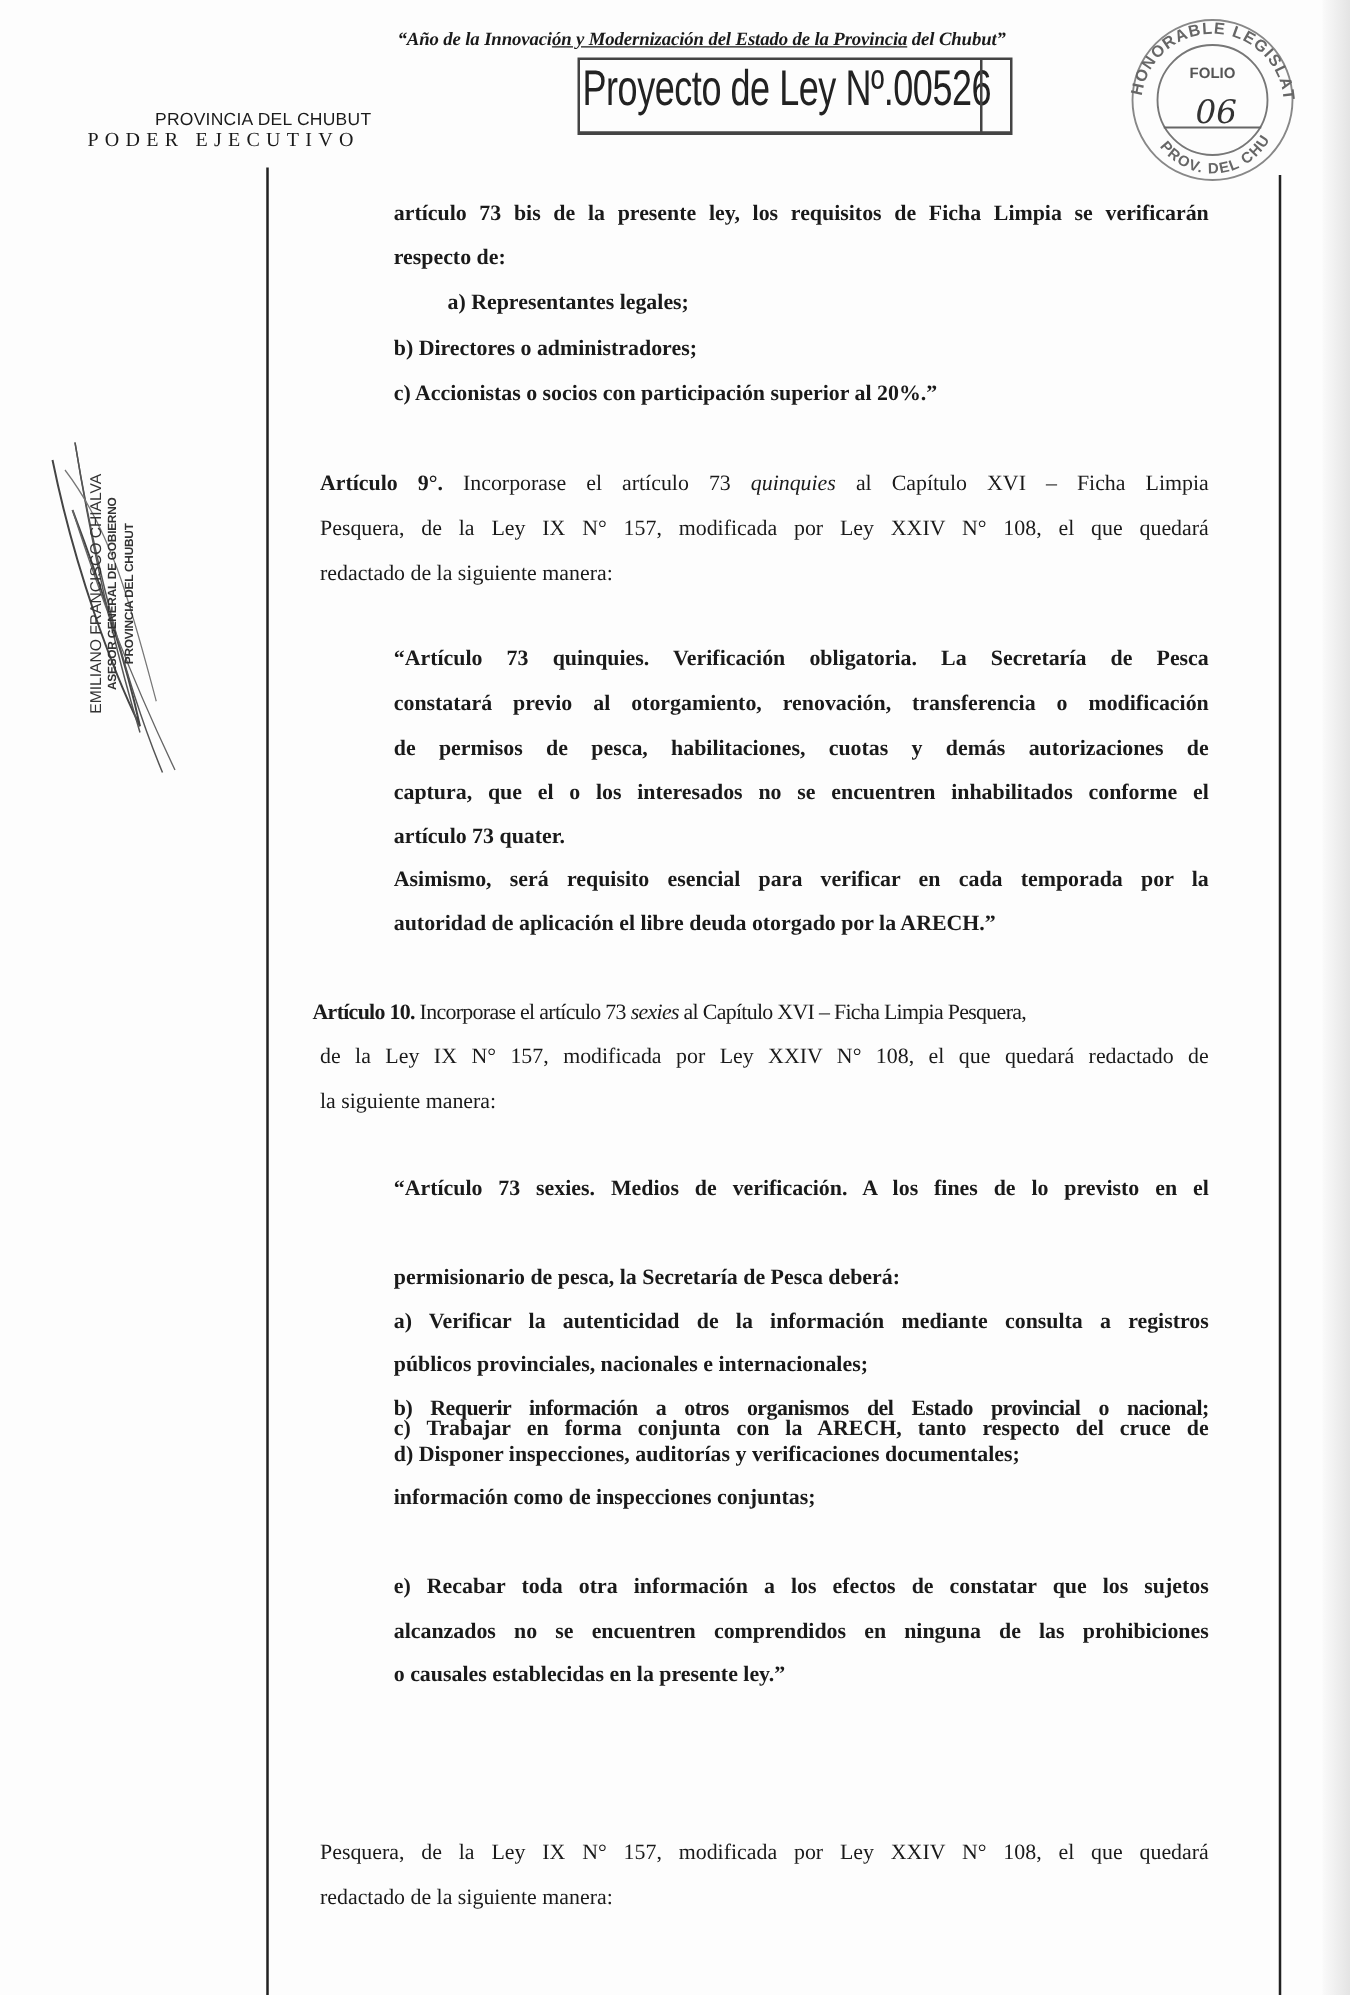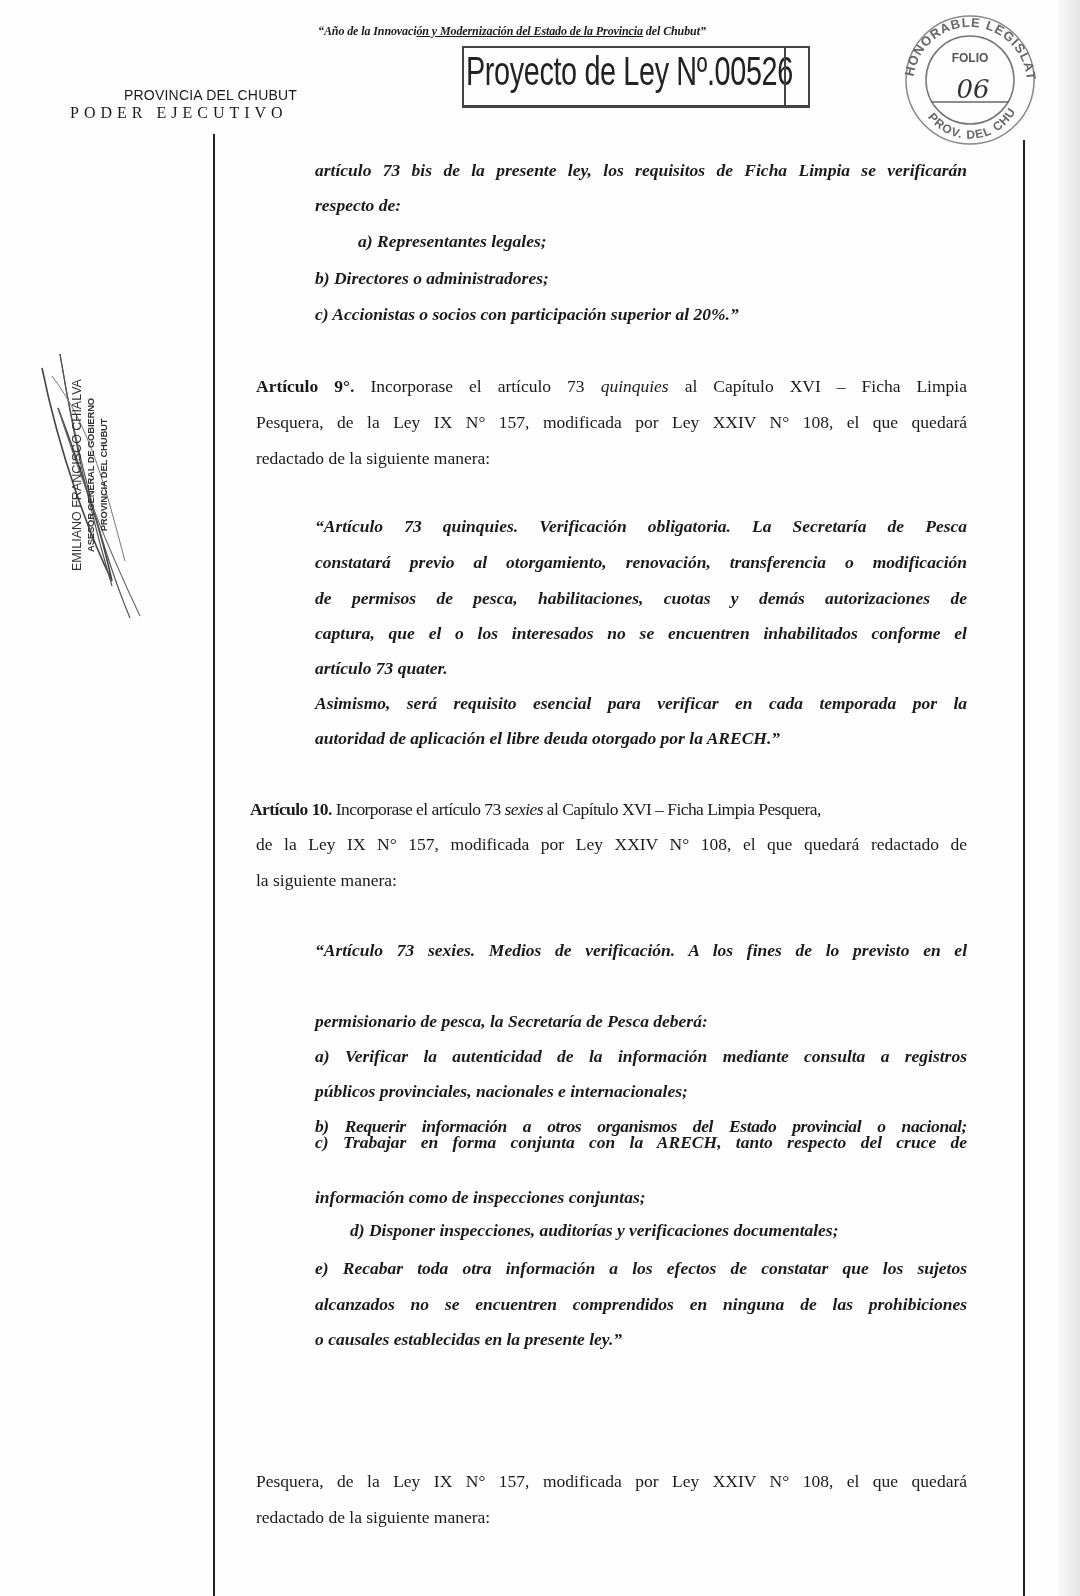--- a/index.html
+++ b/index.html
@@ -6,39 +6,39 @@
   body {
     width: 1080px; height: 1596px; overflow: hidden;
     background: #fdfdfd;
     font-family: "Liberation Serif", serif;
     color: #1a1a1a;
     position: relative;
   }
   .page { position: absolute; left: 0; top: 0; width: 1080px; height: 1596px; }
   .rightshade { position: absolute; right: 0; top: 0; width: 22px; height: 1596px;
     background: linear-gradient(to right, #fafafa, #e4e4e4); }
-  .motto { position: absolute; left: 318px; top: 24px; font-size: 12px; font-weight: bold; font-style: italic; white-space: nowrap; letter-spacing: -0.1px; }
+  .motto { position: absolute; left: 318px; top: 24px; font-size: 15px; font-weight: bold; font-style: italic; white-space: nowrap; letter-spacing: -0.1px; }
   .motto .struck { text-decoration: underline; }
   .provincia { position: absolute; left: 124px; top: 87px; font-family: "Liberation Sans", sans-serif; font-size: 14px; letter-spacing: 0.2px; }
   .poder { position: absolute; left: 70px; top: 104px; font-size: 16px; letter-spacing: 5px; }
   .stamp-box { position: absolute; left: 462px; top: 46px; width: 348px; height: 62px;
     border: 2px solid #444; border-bottom-width: 3px; box-sizing: border-box; }
   .stamp-text { position: absolute; left: 466px; top: 49px; font-family: "Liberation Sans", sans-serif;
     font-size: 40px; transform: scaleX(0.72); transform-origin: left top; white-space: nowrap; color: #222; letter-spacing: -0.5px; }
   .stamp-divider { position: absolute; left: 784px; top: 48px; width: 2px; height: 60px; background: #444; }
   .seal { position: absolute; left: 895px; top: 14px; width: 150px; height: 132px; }
   .vline-left { position: absolute; left: 213px; top: 134px; width: 2px; height: 1462px; background: #222; }
   .vline-right { position: absolute; left: 1023px; top: 140px; width: 2px; height: 1456px; background: #222; }
   .sig { position: absolute; left: 30px; top: 336px; width: 150px; height: 290px; }
   .signame { position: absolute; left: 71px; top: 600px; transform: rotate(-90deg); transform-origin: left top;
     font-family: "Liberation Sans", sans-serif; font-size: 11px; line-height: 13px; color: #333; white-space: nowrap; text-align: center; width: 250px; }
   .signame div:first-child { font-size: 12.5px; }
   .signame div:nth-child(2), .signame div:nth-child(3) { font-weight: bold; font-size: 9.5px; letter-spacing: -0.2px; }
   .line { position: absolute; white-space: nowrap; font-size: 17.5px; }
-  .it { font-style: italic; font-weight: bold; }
+  .it { font-weight: bold; }
   .just { text-align: justify; text-align-last: justify; }
   b { font-weight: bold; }
 </style>
 </head>
 <body>
 
 <div class="page">
   <div class="rightshade"></div>
 
   <div class="motto"><span>“Año de la Innovaci</span><span class="struck">ón y Modernización del Estado de la Provincia</span><span> del Chubut”</span></div>
@@ -106,20 +106,20 @@
   <div class="line just" style="left:256px;top:834px;width:711px;">de la Ley IX N° 157, modificada por Ley XXIV N° 108, el que quedará redactado de</div>
   <div class="line" style="left:256px;top:870px;">la siguiente manera:</div>
 
   <div class="line it just" style="left:315px;top:940px;width:652px;">“Artículo 73 sexies. Medios de verificación. A los fines de lo previsto en el</div>
   <div class="line it" style="left:315px;top:1011px;">permisionario de pesca, la Secretaría de Pesca deberá:</div>
   <div class="line it just" style="left:315px;top:1046px;width:652px;">a) Verificar la autenticidad de la información mediante consulta a registros</div>
   <div class="line it" style="left:315px;top:1081px;">públicos provinciales, nacionales e internacionales;</div>
   <div class="line it just" style="left:315px;top:1116px;width:652px;letter-spacing:-0.4px;">b) Requerir información a otros organismos del Estado provincial o nacional;</div>
   <div class="line it just" style="left:315px;top:1132px;width:652px;">c) Trabajar en forma conjunta con la ARECH, tanto respecto del cruce de</div>
   <div class="line it" style="left:315px;top:1187px;">información como de inspecciones conjuntas;</div>
-  <div class="line it" style="left:315px;top:1220px;margin-left:35px;">d) Disponer inspecciones, auditorías y verificaciones documentales;</div>
+  <div class="line it" style="left:315px;top:1153px;">d) Disponer inspecciones, auditorías y verificaciones documentales;</div>
   <div class="line it just" style="left:315px;top:1258px;width:652px;">e) Recabar toda otra información a los efectos de constatar que los sujetos</div>
   <div class="line it just" style="left:315px;top:1294px;width:652px;">alcanzados no se encuentren comprendidos en ninguna de las prohibiciones</div>
   <div class="line it" style="left:315px;top:1329px;">o causales establecidas en la presente ley.”</div>
 
   <div class="line just" style="left:256px;top:1471px;width:711px;">Pesquera, de la Ley IX N° 157, modificada por Ley XXIV N° 108, el que quedará</div>
   <div class="line" style="left:256px;top:1507px;">redactado de la siguiente manera:</div>
 </div>
 
 </body></html>

